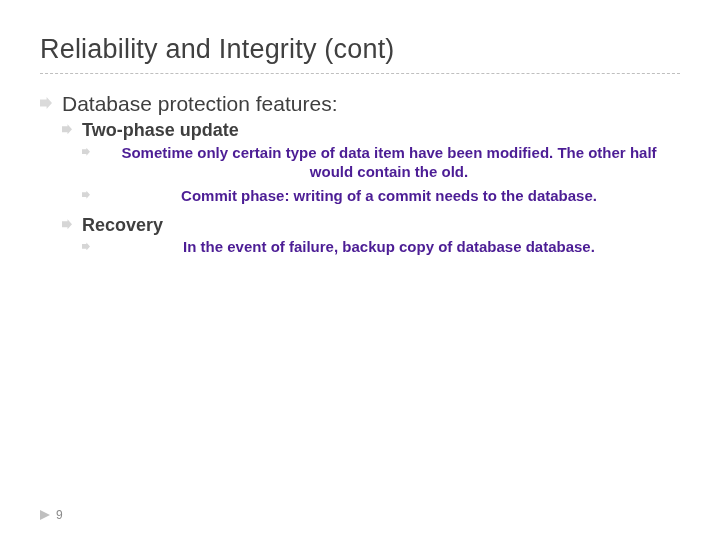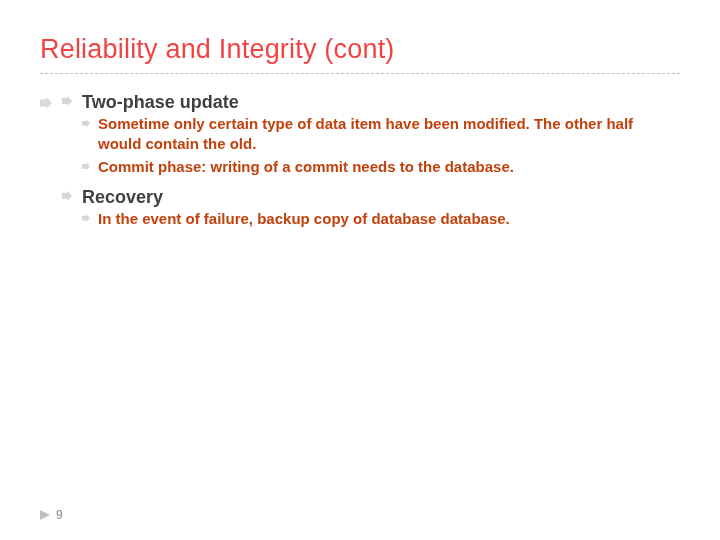--- a/index.html
+++ b/index.html
@@ -15,21 +15,21 @@
   }
   .slide {
     position: relative;
     width: 720px;
     height: 540px;
     box-sizing: border-box;
     padding: 34px 40px 0 40px;
   }
   .title {
     font-size: 27px;
-    color: #ef4444;
+    color: #404040;
     font-weight: 400;
     margin: 0 0 8px 0;
     letter-spacing: 0.2px;
   }
   .dash-rule {
     border: none;
     border-top: 1.5px dashed #bfbfbf;
     margin: 0 0 16px 0;
   }
   .bullets, .bullets ul {
@@ -79,25 +79,26 @@
     height: 10px;
     background: #d6d6d6;
     clip-path: polygon(0 20%, 55% 20%, 55% 0, 100% 50%, 55% 100%, 55% 80%, 0 80%);
   }
   .lvl3 {
     margin-top: 6px;
     padding-left: 16px;
   }
   .lvl3 > li {
     font-size: 15px;
-    color: #c2410c;
+    color: #4c1d95;
     padding-left: 16px;
     position: relative;
     line-height: 1.3;
     margin-bottom: 4px;
+    text-align: center;
   }
   .lvl3 > li::before {
     content: "";
     position: absolute;
     left: 0;
     top: 5px;
     width: 8px;
     height: 8px;
     background: #d6d6d6;
     clip-path: polygon(0 20%, 55% 20%, 55% 0, 100% 50%, 55% 100%, 55% 80%, 0 80%);
@@ -124,20 +125,21 @@
 </head>
 <body>
 
 <div class="slide">
 
   <h1 class="title">Reliability and Integrity (cont)</h1>
   <hr class="dash-rule">
 
   <ul class="bullets">
     <li>
+      <span>Database protection features:</span>
 
       <ul class="lvl2">
 
         <li>
           <span>Two-phase update</span>
           <ul class="lvl3">
             <li>Sometime only certain type of data item have been modified. The other half would contain the old.</li>
             <li>Commit phase: writing of a commit needs to the database.</li>
           </ul>
         </li>

